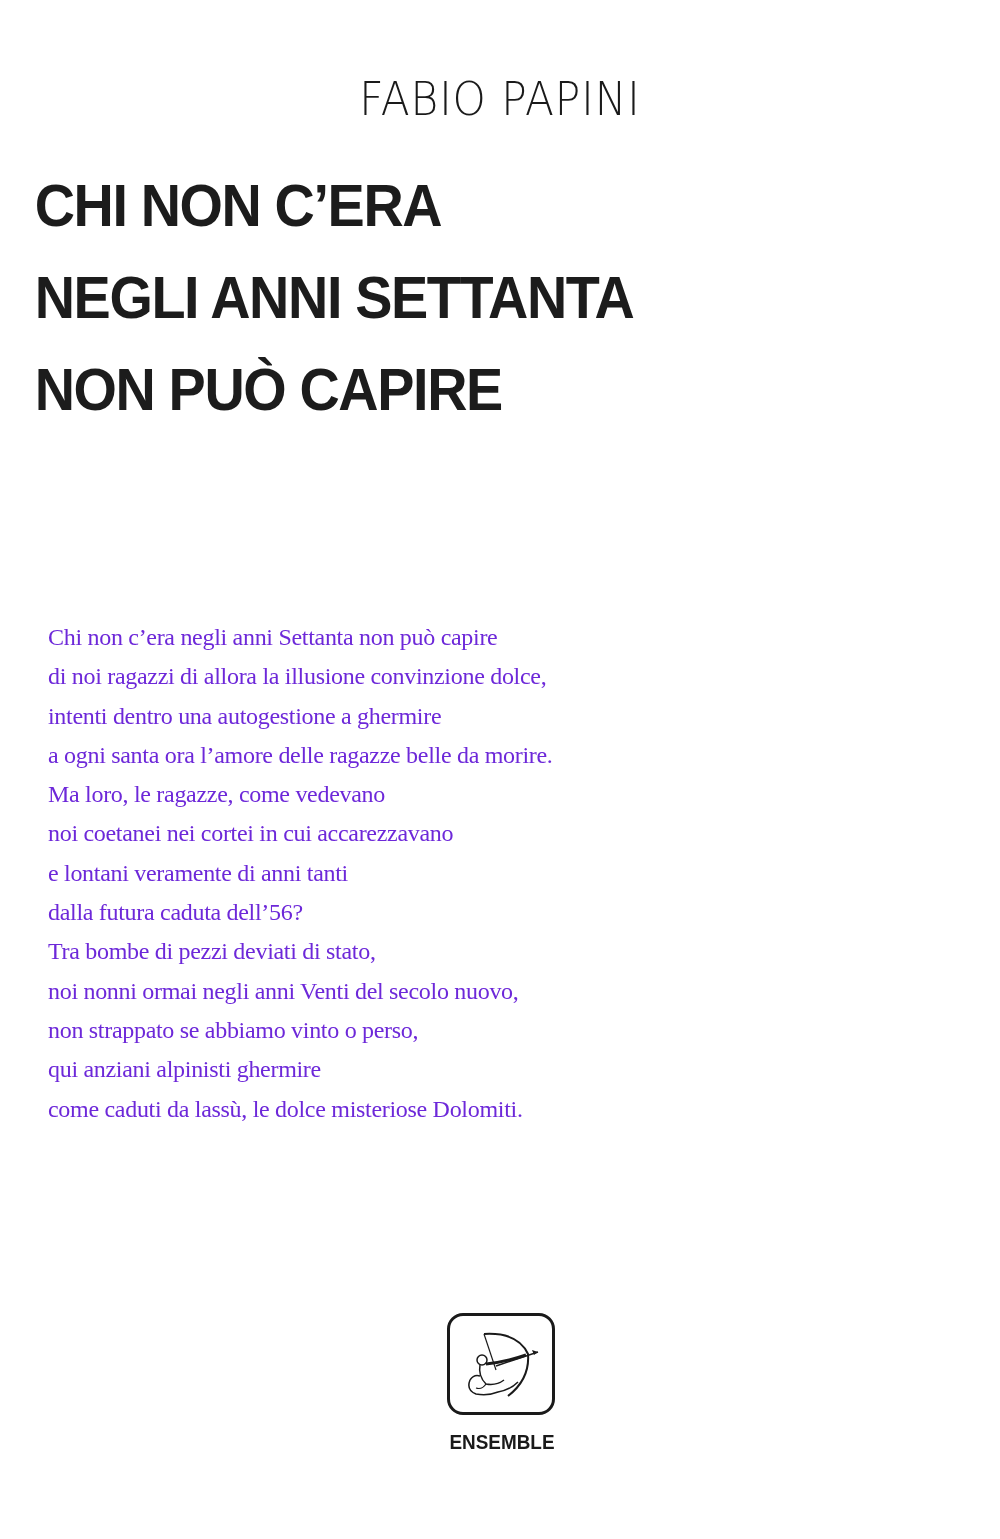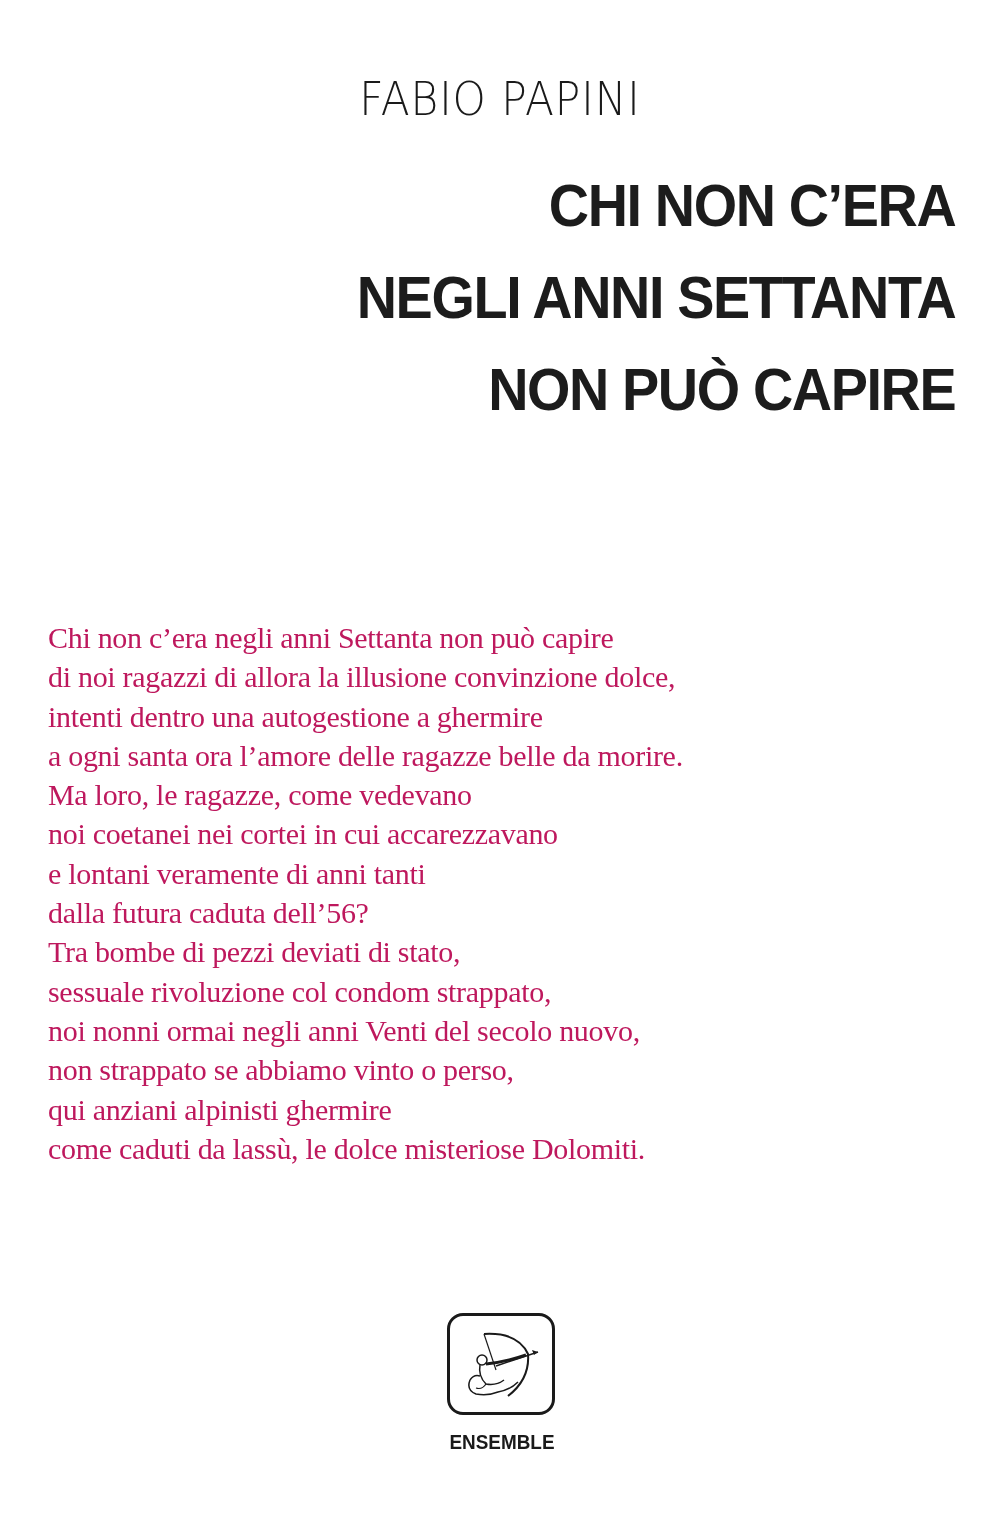--- a/index.html
+++ b/index.html
@@ -3,33 +3,33 @@
 <meta charset="utf-8">
 <style>
   html, body { margin: 0; padding: 0; background: #ffffff; }
   body { width: 1000px; height: 1539px; position: relative; overflow: hidden; color: #1a1a1a; }
   .author {
     position: absolute; top: 72px; left: 0; width: 1000px; text-align: center;
     font-family: "DejaVu Sans", sans-serif; font-weight: 200; font-size: 46px;
     letter-spacing: 1px; color: #1a1a1a; transform: scaleX(0.92);
   }
   .title {
-    position: absolute; top: 160px; left: 0; width: 990px; text-align: right;
+    position: absolute; top: 160px; left: 0; width: 990px; text-align: left;
   }
   .title-line {
     font-family: "Liberation Sans", sans-serif; font-weight: bold; font-size: 60px;
     line-height: 92px; letter-spacing: -1.5px; color: #1c1c1c; display: block;
     transform: scaleX(0.93);
   }
   .poem {
     position: absolute; top: 618px; left: 48px; width: 900px;
   }
   .poem-line {
-    display: block; font-family: "Liberation Serif", serif; font-size: 30px;
-    line-height: 39.3px; color: #be185d; white-space: nowrap; letter-spacing: -0.3px;
+    display: block; font-family: "Liberation Serif", serif; font-size: 24px;
+    line-height: 39.3px; color: #6d28d9; white-space: nowrap; letter-spacing: -0.3px;
   }
   .logo {
     position: absolute; top: 1313px; left: 447px; width: 108px; height: 102px;
     border: 3px solid #1a1a1a; border-radius: 16px; box-sizing: border-box;
     display: flex; align-items: center; justify-content: center;
   }
   .publisher {
     position: absolute; top: 1430px; left: 0; width: 1004px; text-align: center;
     font-family: "Liberation Sans", sans-serif; font-weight: bold; font-size: 21px;
     letter-spacing: 0px; color: #1a1a1a; transform: scaleX(0.9);
@@ -49,21 +49,20 @@
 <div class="poem">
   <span class="poem-line">Chi non c’era negli anni Settanta non può capire</span>
   <span class="poem-line">di noi ragazzi di allora la illusione convinzione dolce,</span>
   <span class="poem-line">intenti dentro una autogestione a ghermire</span>
   <span class="poem-line">a ogni santa ora l’amore delle ragazze belle da morire.</span>
   <span class="poem-line">Ma loro, le ragazze, come vedevano</span>
   <span class="poem-line">noi coetanei nei cortei in cui accarezzavano</span>
   <span class="poem-line">e lontani veramente di anni tanti</span>
   <span class="poem-line">dalla futura caduta dell’56?</span>
   <span class="poem-line">Tra bombe di pezzi deviati di stato,</span>
-  <span class="poem-line">sessuale rivoluzione col condom strappato,</span>
   <span class="poem-line">noi nonni ormai negli anni Venti del secolo nuovo,</span>
   <span class="poem-line">non strappato se abbiamo vinto o perso,</span>
   <span class="poem-line">qui anziani alpinisti ghermire</span>
   <span class="poem-line">come caduti da lassù, le dolce misteriose Dolomiti.</span>
 </div>
 
 <div class="logo">
   <svg width="90" height="80" viewBox="0 0 90 80">
 
     <path d="M28 10 Q62 8 72 30 Q74 55 52 72" fill="none" stroke="#1a1a1a" stroke-width="2"></path>

